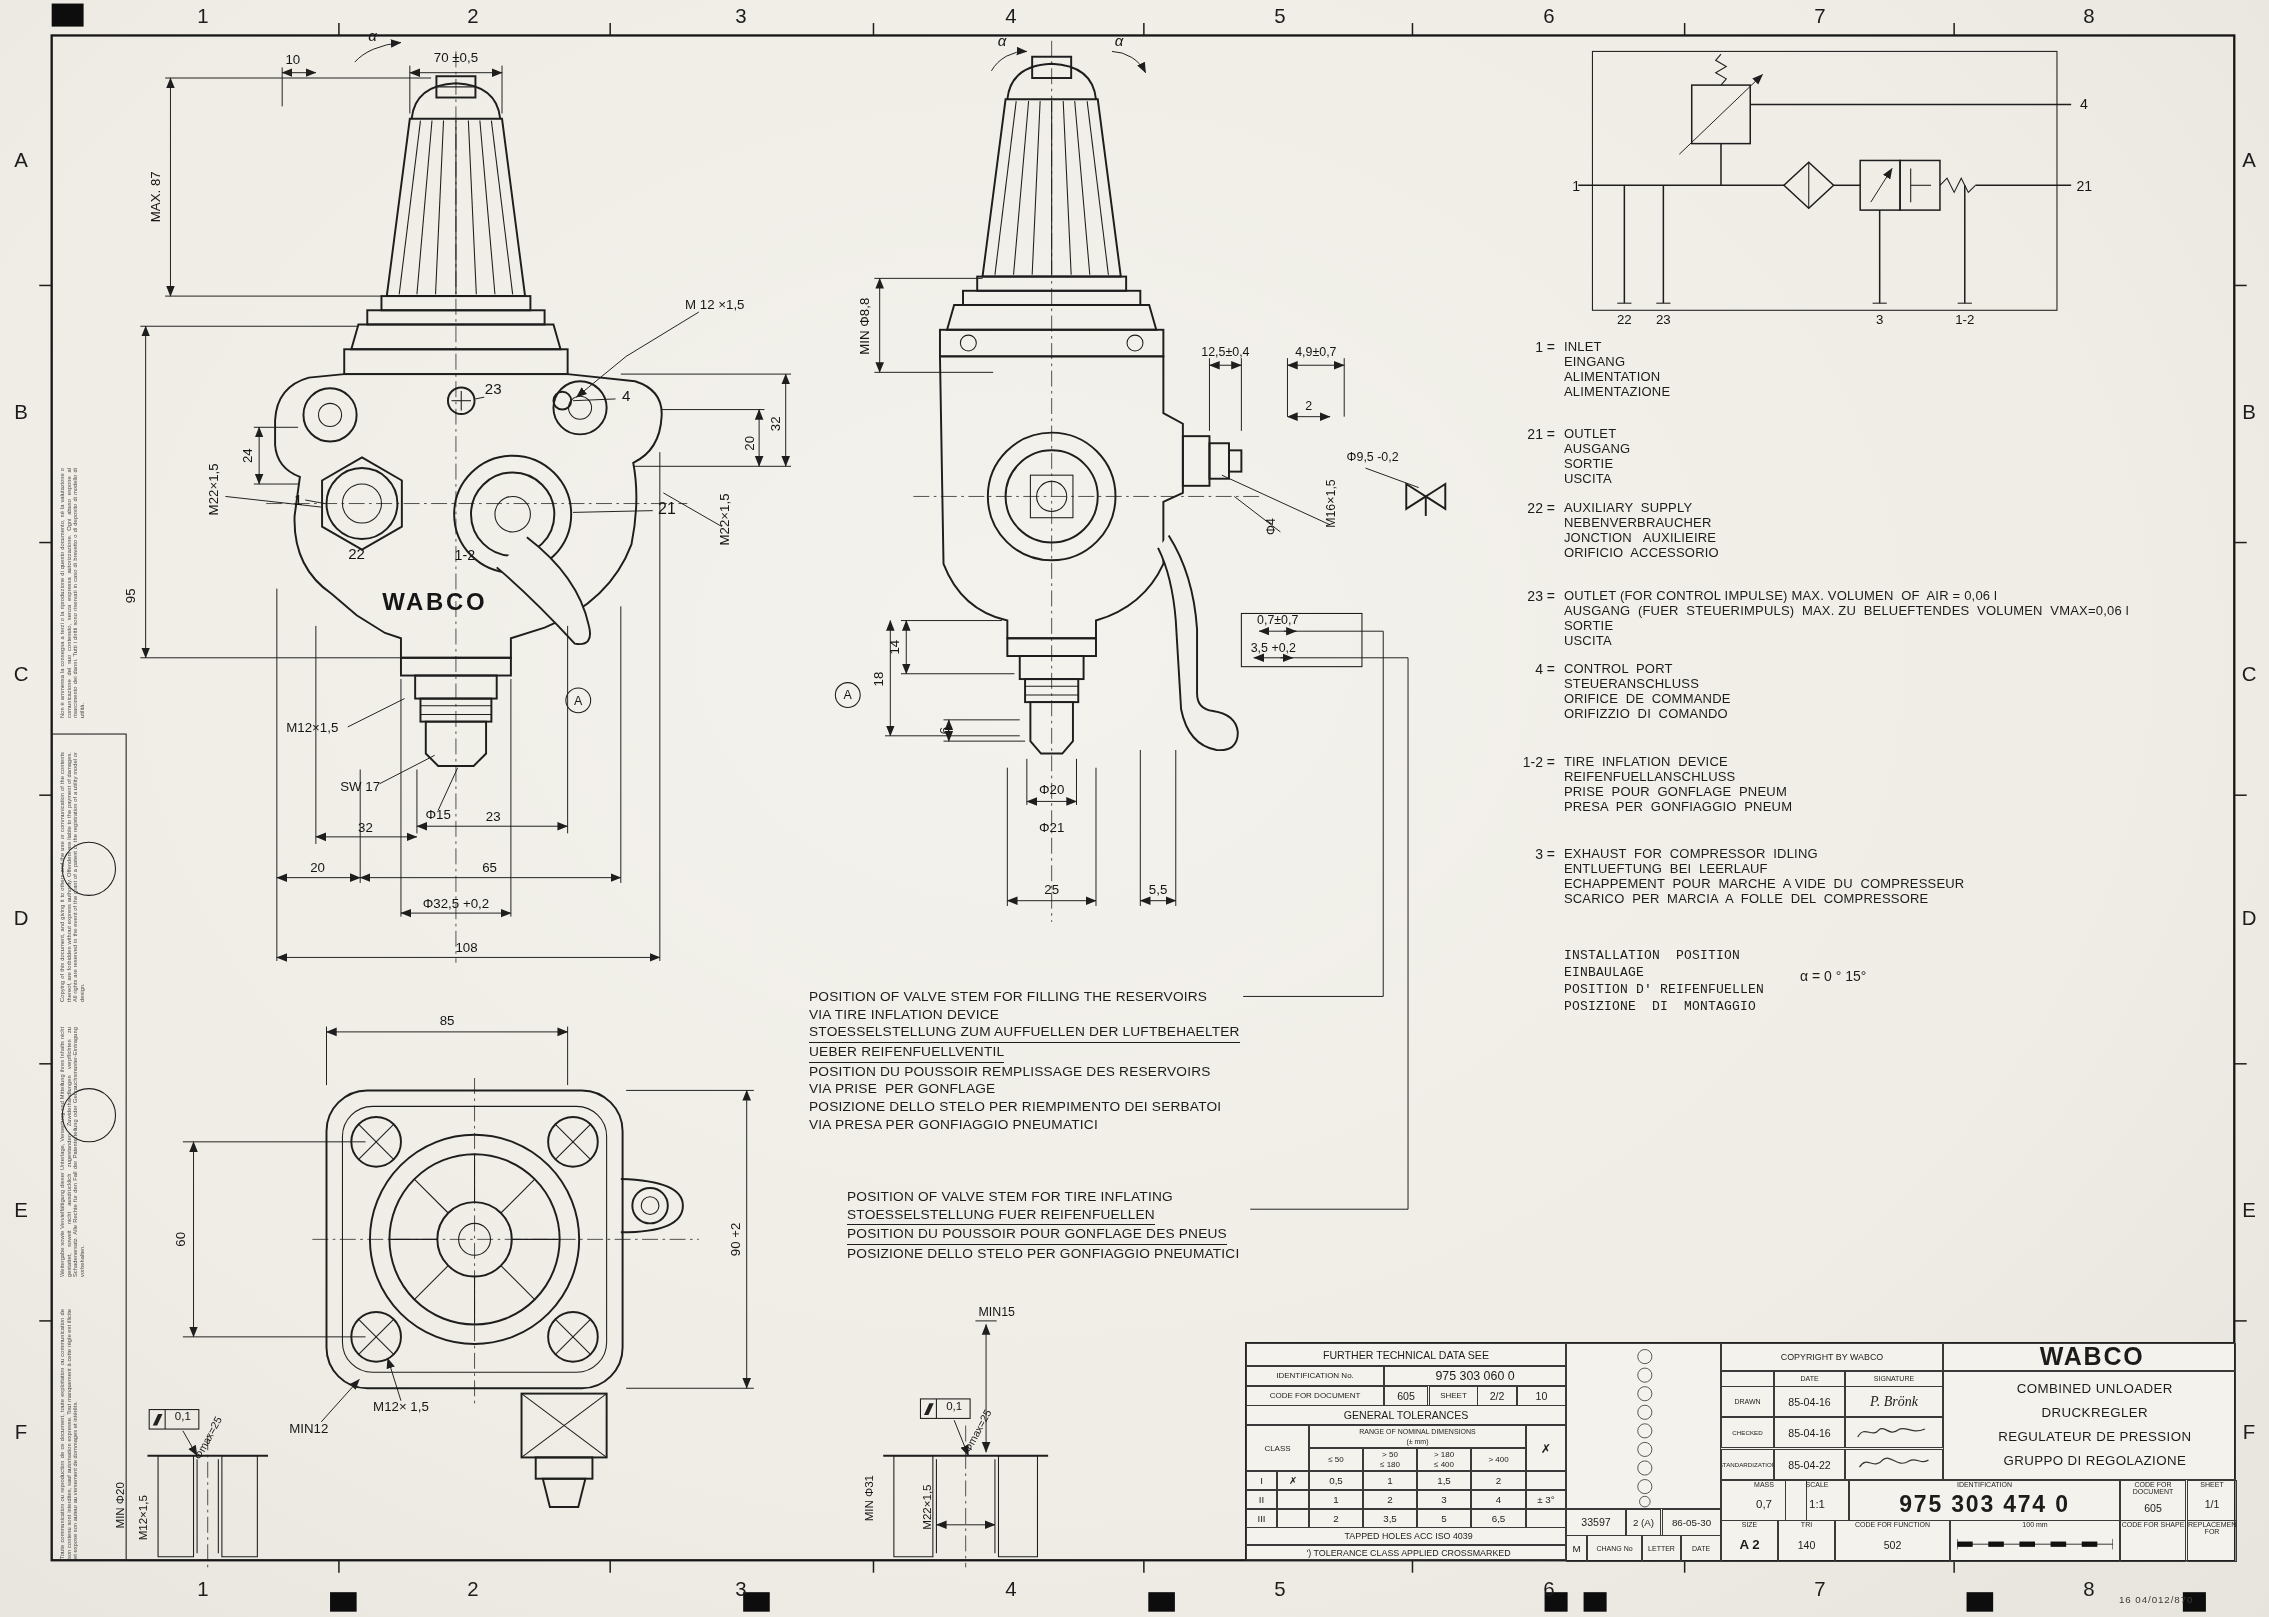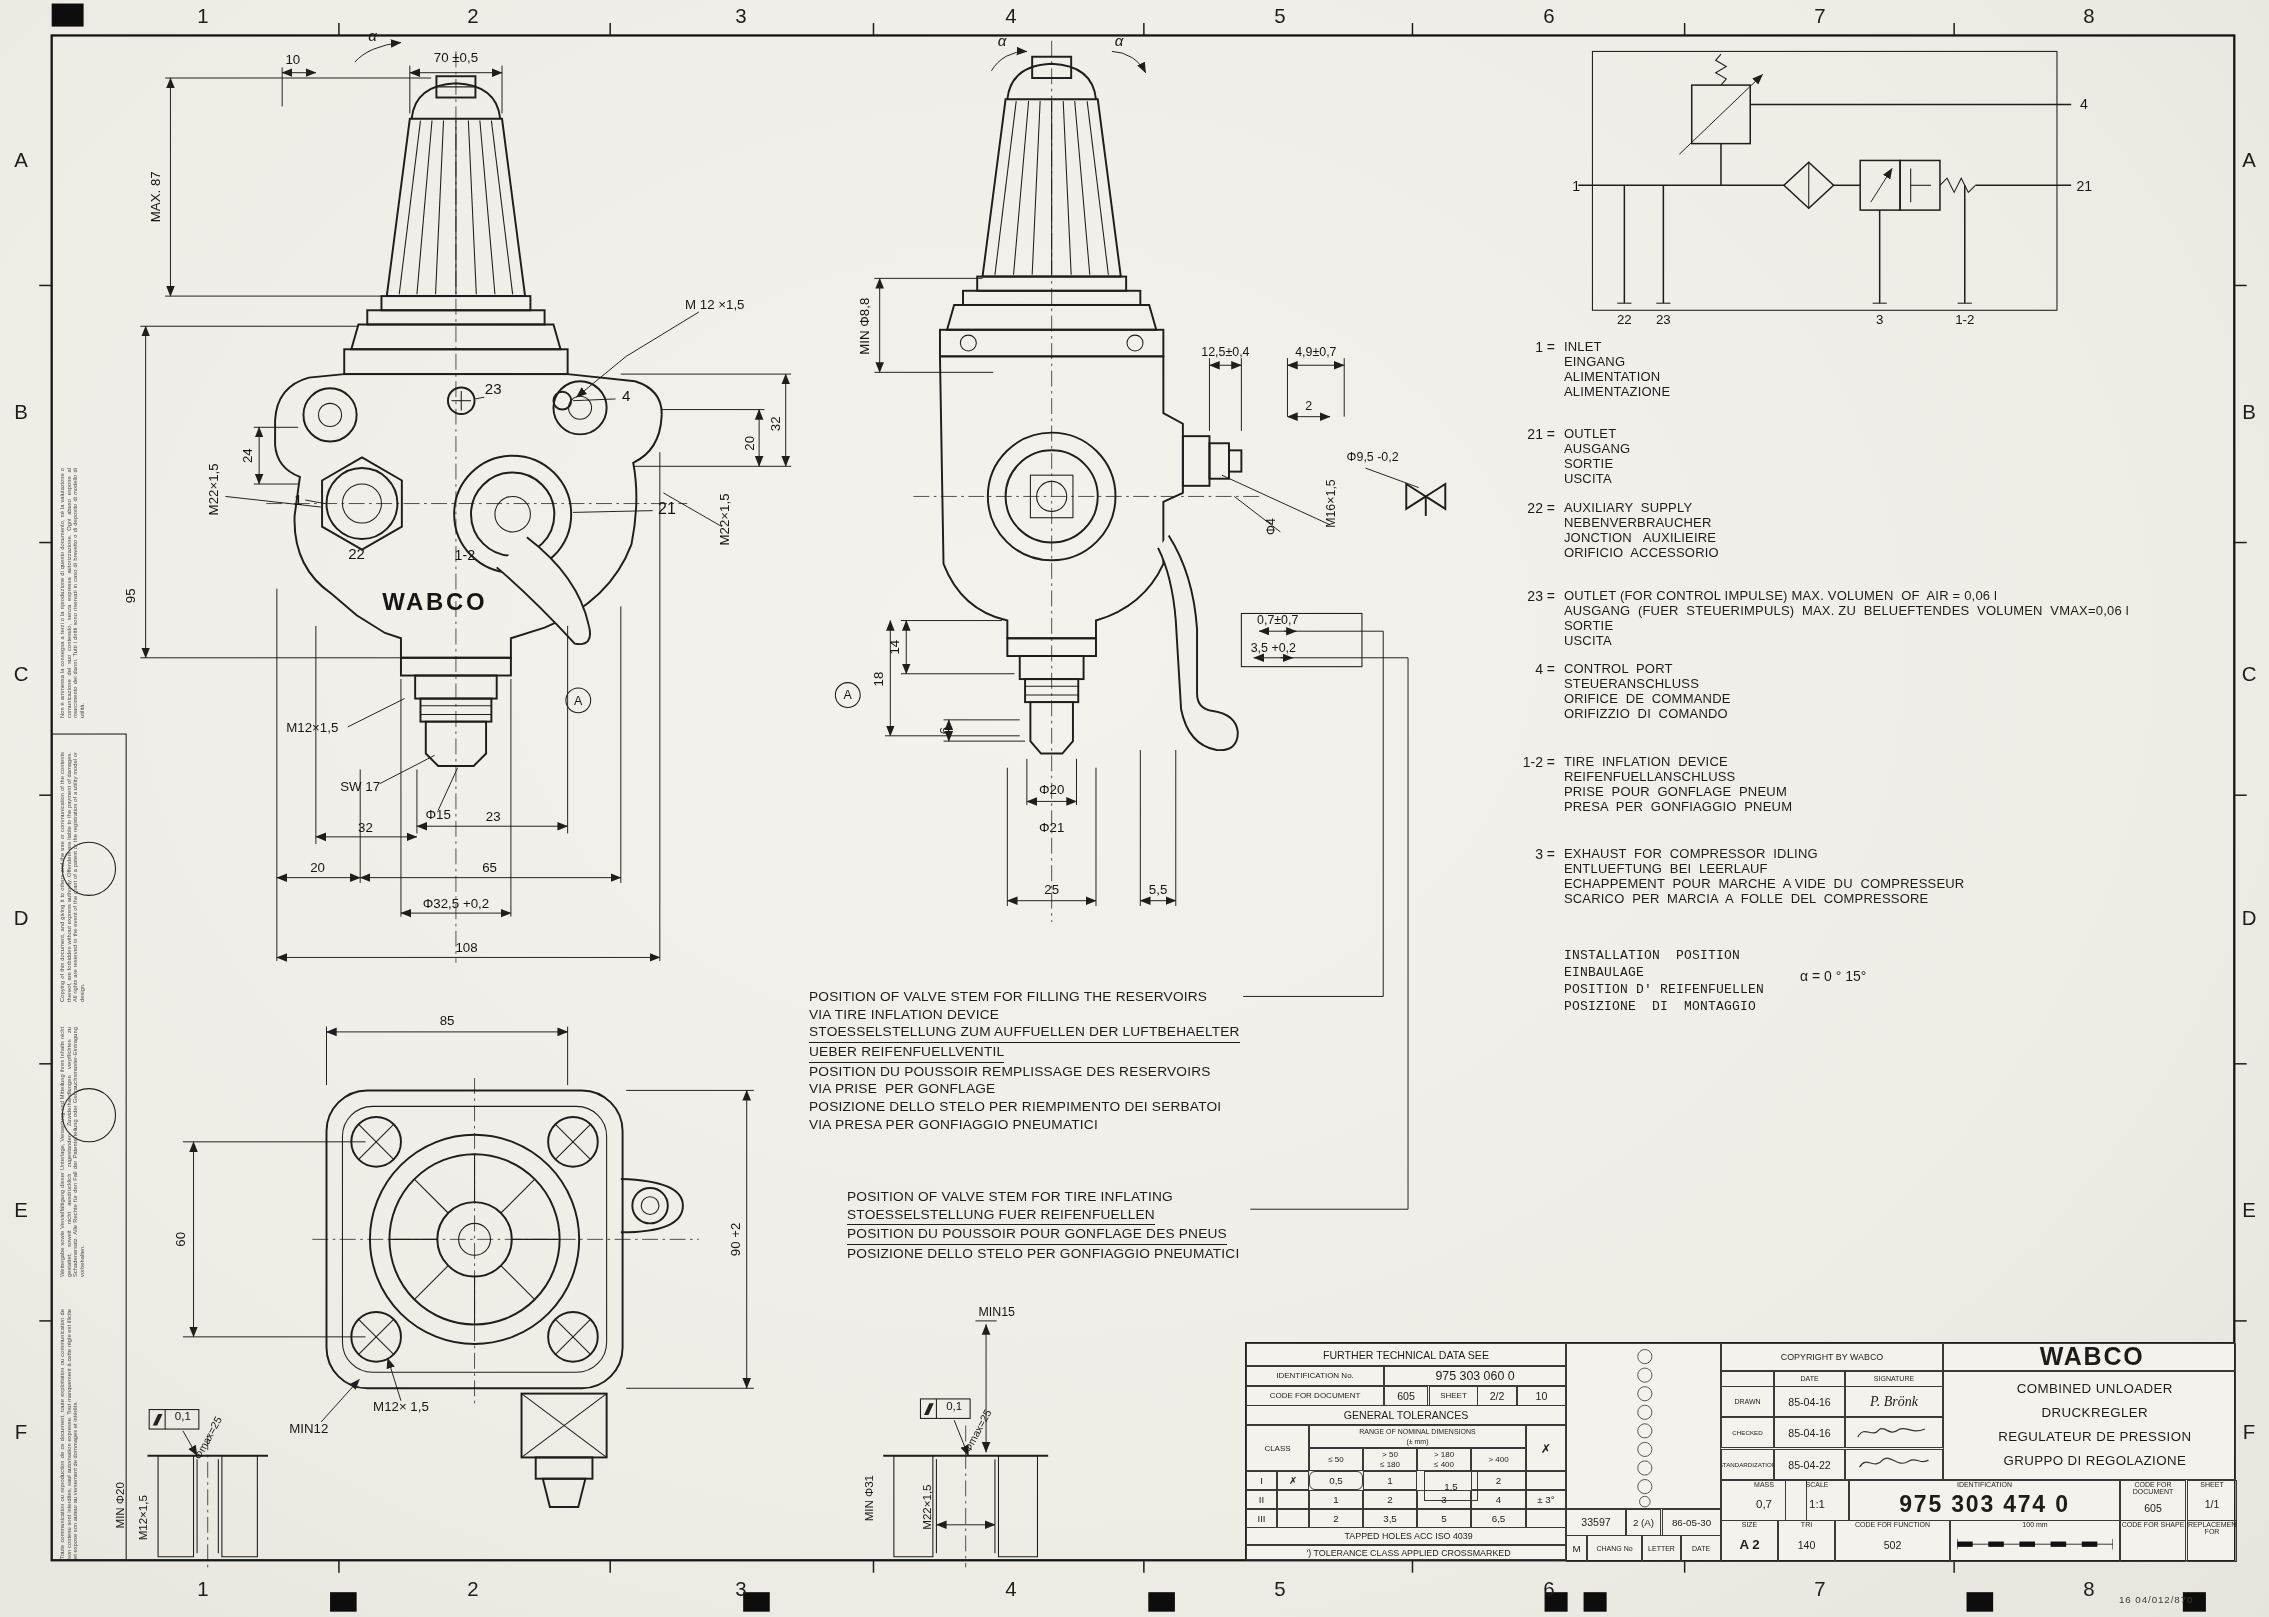--- a/index.html
+++ b/index.html
@@ -689,23 +689,23 @@
   <div class="c hdr-val" style="left:874px;top:177px;width:66px;height:42px">
     <span class="h f7">CODE FOR SHAPE</span>
         <span class="v"></span>
   </div>
   <div class="c hdr-val" style="left:941px;top:177px;width:50px;height:42px">
     <span class="h f7">REPLACEMENT FOR</span>
         <span class="v"></span>
   </div>
 <div class="c f11" style="left: 0px; top: 128px; width: 31px; height: 19px;">I</div>
       <div class="c f11" style="left: 31px; top: 128px; width: 32px; height: 19px;">✗</div>
-      <div class="c f11" style="left: 63px; top: 128px; width: 54px; height: 19px; border-radius: 6px;">0,5</div>
+      <div class="c f11" style="left: 63px; top: 128px; width: 54px; height: 19px;">0,5</div>
       <div class="c f11" style="left: 117px; top: 128px; width: 54px; height: 19px;">1</div>
-      <div class="c f11" style="left: 178px; top: 128px; width: 54px; height: 30px; text-align: right;">1,5</div>
+      <div class="c f11" style="left: 171px; top: 128px; width: 54px; height: 19px; text-align: right;">1,5</div>
       <div class="c f11" style="left: 225px; top: 128px; width: 55px; height: 19px;">2</div>
       <div class="c f11" style="left: 280px; top: 128px; width: 40px; height: 19px;"></div>
       <div class="c f11" style="left: 0px; top: 147px; width: 31px; height: 19px;">II</div>
       <div class="c f11" style="left: 31px; top: 147px; width: 32px; height: 19px;"></div>
       <div class="c f11" style="left: 63px; top: 147px; width: 54px; height: 19px;">1</div>
       <div class="c f11" style="left: 117px; top: 147px; width: 54px; height: 19px;">2</div>
       <div class="c f11" style="left: 171px; top: 147px; width: 54px; height: 19px;">3</div>
       <div class="c f11" style="left: 225px; top: 147px; width: 55px; height: 19px;">4</div>
       <div class="c f11" style="left: 280px; top: 147px; width: 40px; height: 19px;">± 3°</div>
       <div class="c f11" style="left: 0px; top: 166px; width: 31px; height: 19px;">III</div>

